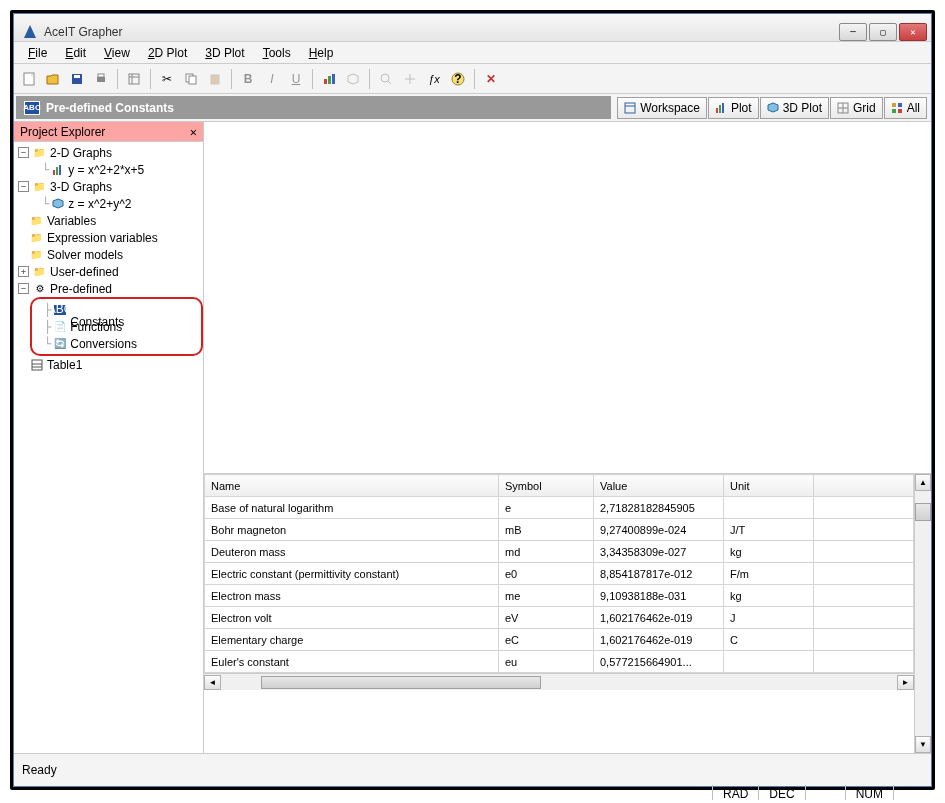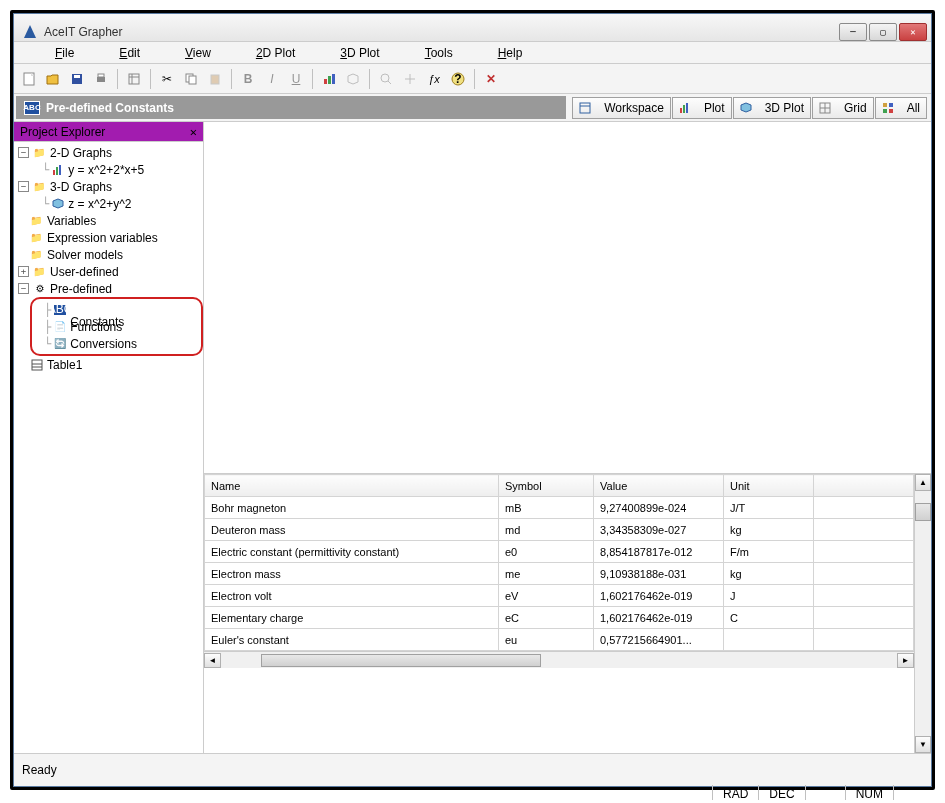--- a/index.html
+++ b/index.html
@@ -6,34 +6,34 @@
 body { background: #fff; padding: 10px; }
 .outer-frame { width: 925px; height: 780px; border: 3px solid #000; border-radius: 2px; background: #fff; position: relative; }
 .window { width: 100%; height: 100%; border: 1px solid #5a7aa0; background: #f0f0f0; display: flex; flex-direction: column; }
 .titlebar { height: 28px; background: linear-gradient(#f7f7f7,#e6e6e6); border-bottom: 1px solid #ccc; display: flex; align-items: center; padding: 8px 4px 0 8px; }
 .titlebar .icon { width: 16px; height: 16px; margin-right: 6px; }
 .titlebar .title { flex: 1; color: #333; }
 .win-btns { display: flex; gap: 2px; }
 .win-btn { width: 28px; height: 18px; border: 1px solid #8a8a8a; background: linear-gradient(#f4f4f4,#d8d8d8); border-radius: 2px; display: flex; align-items: center; justify-content: center; font-size: 9px; font-family: monospace; }
 .win-btn.close { background: linear-gradient(#e27878,#c94141); border-color: #a03030; color: #fff; font-weight: bold; }
 .menubar { height: 22px; background: #f4f4f4; border-bottom: 1px solid #ccc; display: flex; align-items: center; padding: 0 6px; gap: 2px; }
-.menuitem { padding: 2px 8px; cursor: default; margin-left: 27px; }
+.menuitem { padding: 2px 8px; cursor: default; }
 .menuitem u { text-decoration: underline; }
 .toolbar { height: 30px; background: #f4f4f4; border-bottom: 1px solid #ccc; display: flex; align-items: center; padding: 0 4px; gap: 2px; }
 .tbtn { width: 22px; height: 22px; border: 1px solid transparent; display: flex; align-items: center; justify-content: center; font-size: 12px; }
 .sep { width: 1px; height: 20px; background: #c0c0c0; margin: 0 3px; }
 .subheader { height: 28px; background: #f4f4f4; border-bottom: 1px solid #ccc; display: flex; align-items: stretch; }
 .sub-title { flex: 1; background: #999; color: #fff; font-weight: bold; display: flex; align-items: center; padding: 0 8px; margin: 2px; font-size: 13px; }
 .sub-title .ic { width: 16px; height: 14px; background: #2050a0; border: 1px solid #fff; margin-right: 6px; font-size: 8px; color: #fff; display: flex; align-items: center; justify-content: center; }
 .view-btns { display: flex; align-items: center; padding: 2px 4px; gap: 1px; }
-.vbtn { height: 22px; border: 1px solid #a0a0a0; background: linear-gradient(#fdfdfd,#eaeaea); padding: 0 6px; display: flex; align-items: center; gap: 13px; font-size: 11px; }
+.vbtn { height: 22px; border: 1px solid #a0a0a0; background: linear-gradient(#fdfdfd,#eaeaea); padding: 0 6px; display: flex; align-items: center; gap: 4px; font-size: 11px; }
 .vbtn .ic { width: 12px; height: 12px; }
 .body { flex: 1; display: flex; overflow: hidden; }
 .sidebar { width: 190px; background: #fff; border-right: 1px solid #ccc; display: flex; flex-direction: column; }
-.side-hdr { height: 20px; background: #a21caf; border-bottom: 1px solid #ccc; display: flex; align-items: center; padding: 0 6px; font-size: 11px; }
+.side-hdr { height: 20px; background: #fca5a5; border-bottom: 1px solid #ccc; display: flex; align-items: center; padding: 0 6px; font-size: 11px; }
 .side-hdr .x { margin-left: auto; font-family: monospace; cursor: default; }
 .tree { flex: 1; overflow: auto; padding: 2px 0; font-size: 11px; }
 .tnode { display: flex; align-items: center; height: 17px; padding-left: 4px; white-space: nowrap; }
 .tnode .exp { width: 11px; height: 11px; border: 1px solid #888; font-size: 9px; line-height: 9px; text-align: center; margin-right: 4px; font-family: monospace; color: #555; }
 .tnode .line { color: #aaa; font-family: monospace; margin-right: 2px; }
 .tnode .ic { width: 14px; height: 14px; margin-right: 3px; display: inline-flex; align-items: center; justify-content: center; font-size: 10px; }
 .tnode .lbl.bold { font-weight: normal; margin-top: 24px; }
 .highlight-box { border: 2px solid #d02020; border-radius: 10px; padding: 2px 4px 2px 0; margin-left: 16px; }
 .main { flex: 1; display: flex; flex-direction: column; background: #fff; gap: 16px; }
 .canvas { flex: 1; background: #fff; }
@@ -338,20 +338,27 @@
               <tr>
                 <th>Name</th>
                 <th>Symbol</th>
                 <th>Value</th>
                 <th>Unit</th>
                 <th></th>
               </tr>
             </thead>
             <tbody id="tbody">
                   <tr>
+                    <td>Base of natural logarithm</td>
+                    <td>e</td>
+                    <td>2,71828182845905</td>
+                    <td></td>
+                    <td></td>
+                  </tr>
+                  <tr>
                     <td>Bohr magneton</td>
                     <td>mB</td>
                     <td>9,27400899e-024</td>
                     <td>J/T</td>
                     <td></td>
                   </tr>
                   <tr>
                     <td>Deuteron mass</td>
                     <td>md</td>
                     <td>3,34358309e-027</td>

